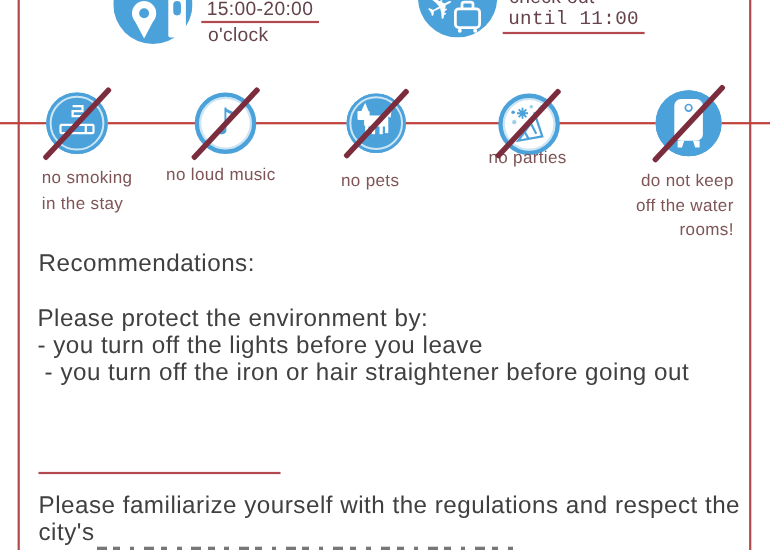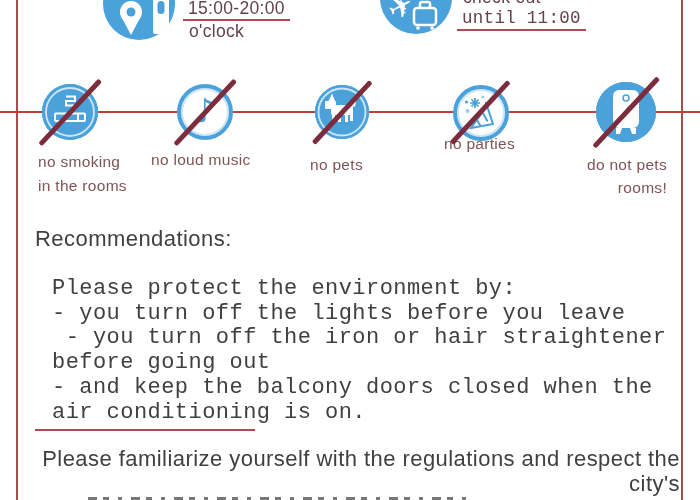--- a/index.html
+++ b/index.html
@@ -124,40 +124,40 @@
     <circle cx="30" cy="30" r="30" fill="#4ba1da"></circle>
     <rect x="17" y="8" width="26" height="38" rx="6" fill="#ffffff"></rect>
     <circle cx="30" cy="16" r="3" fill="none" stroke="#4ba1da" stroke-width="1.5"></circle>
     <polygon points="20,46 26,46 24,52 20,52" fill="#ffffff"></polygon>
     <polygon points="34,46 40,46 40,52 36,52" fill="#ffffff"></polygon>
   </svg>
   <div class="slash" style="left:579px;top:110px;width:94px;"></div>
 
   <div class="rulelabel" style="left:38px;top:150px;">
     <div>no smoking</div>
-    <div>in the rooms</div>
+    <div>in the stay</div>
   </div>
   <div class="rulelabel" style="left:151px;top:148px;">no loud music</div>
   <div class="rulelabel" style="left:310px;top:153px;">no pets</div>
   <div class="rulelabel" style="left:444px;top:132px;">no parties</div>
   <div class="rulelabel" style="left:557px;top:154px;width:110px;text-align:right;line-height:22.5px;">
-    <div>do not pets</div>
+    <div>do not keep</div>
+    <div>off the water</div>
     <div>rooms!</div>
   </div>
 
   <div class="body-text" style="left:35px;top:226px;">Recommendations:</div>
 
-  <div class="body-text reco-block" style="left:52px;top:277px;line-height:24.7px;width:640px;font-family:Liberation Mono, monospace;">
+  <div class="body-text reco-block" style="left:34px;top:277px;line-height:24.7px;width:640px;">
     <div>Please protect the environment by:</div>
     <div>- you turn off the lights before you leave</div>
     <div> - you turn off the iron or hair straightener before going out</div>
-    <div>- and keep the balcony doors closed when the air conditioning is on.</div>
   </div>
 
   <div class="short-divider" style="left:35px;top:429px;width:220px;"></div>
 
-  <div class="body-text" style="left:35px;top:446px;line-height:25px;width:645px;text-align:right;">
+  <div class="body-text" style="left:35px;top:446px;line-height:25px;width:645px;">
     <div>Please familiarize yourself with the regulations and respect the city's</div>
   </div>
 
   <div class="partial-marks" style="left:88px;top:497px;width:385px;"></div>
 
 </div>
 
 </body></html>

